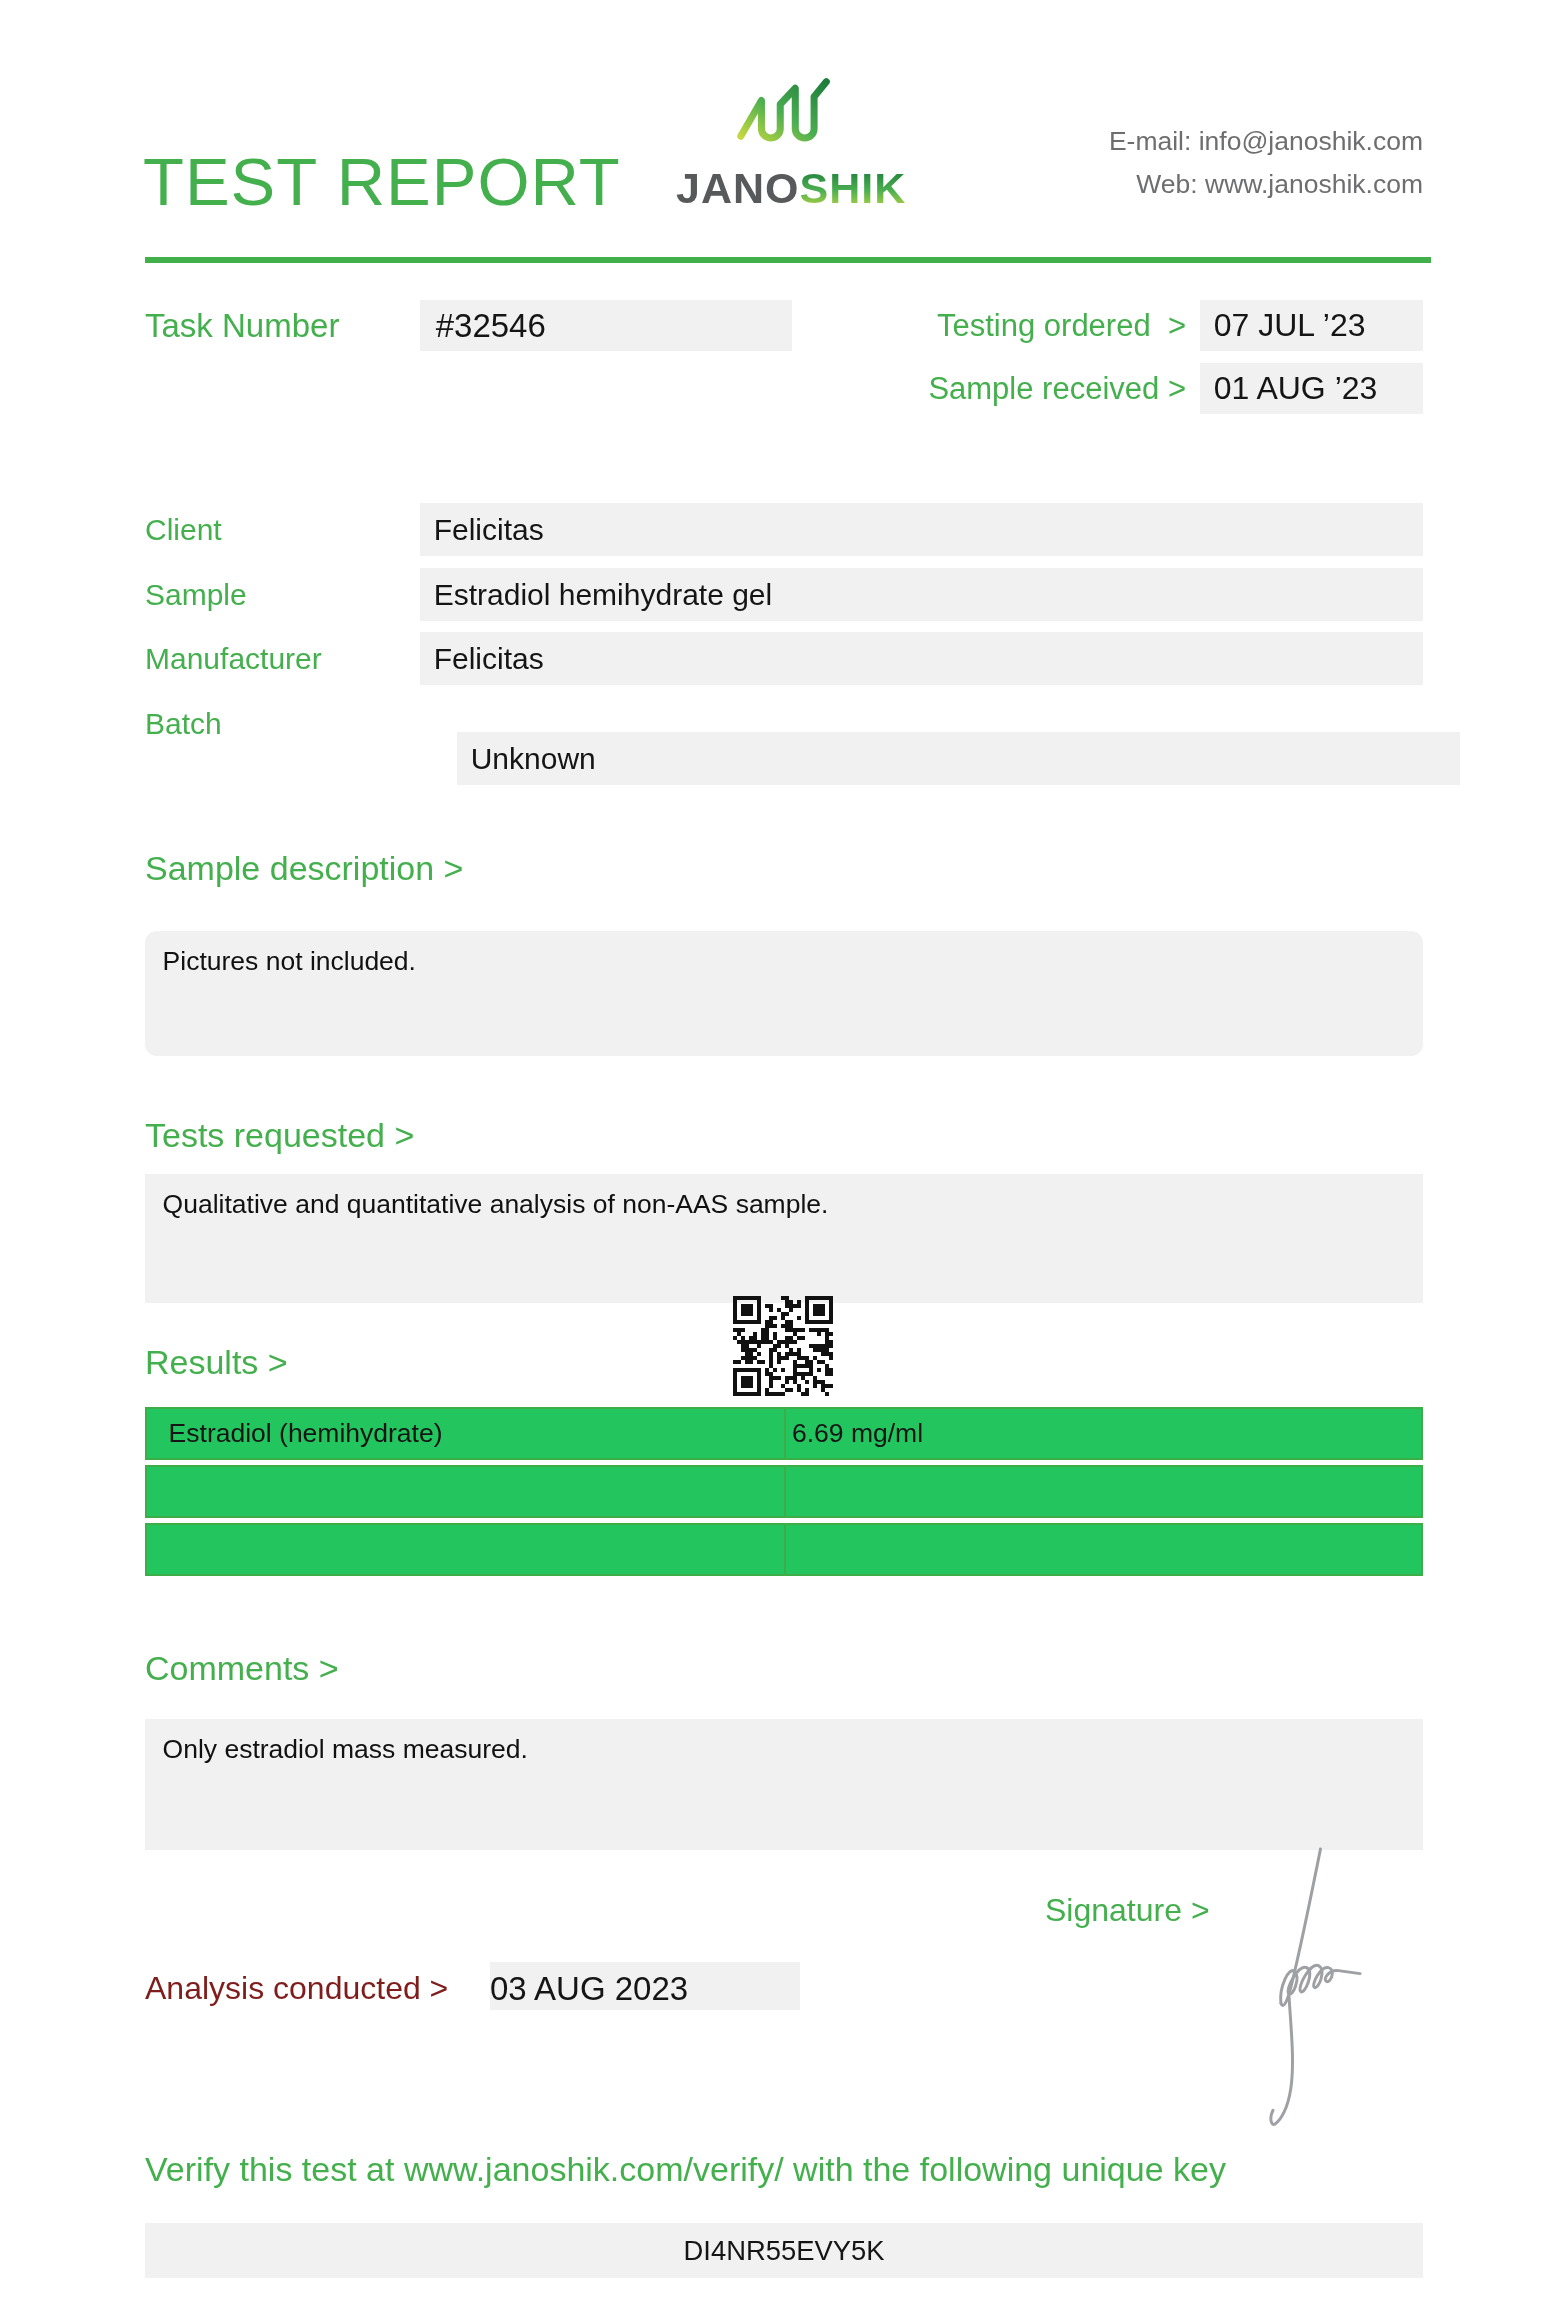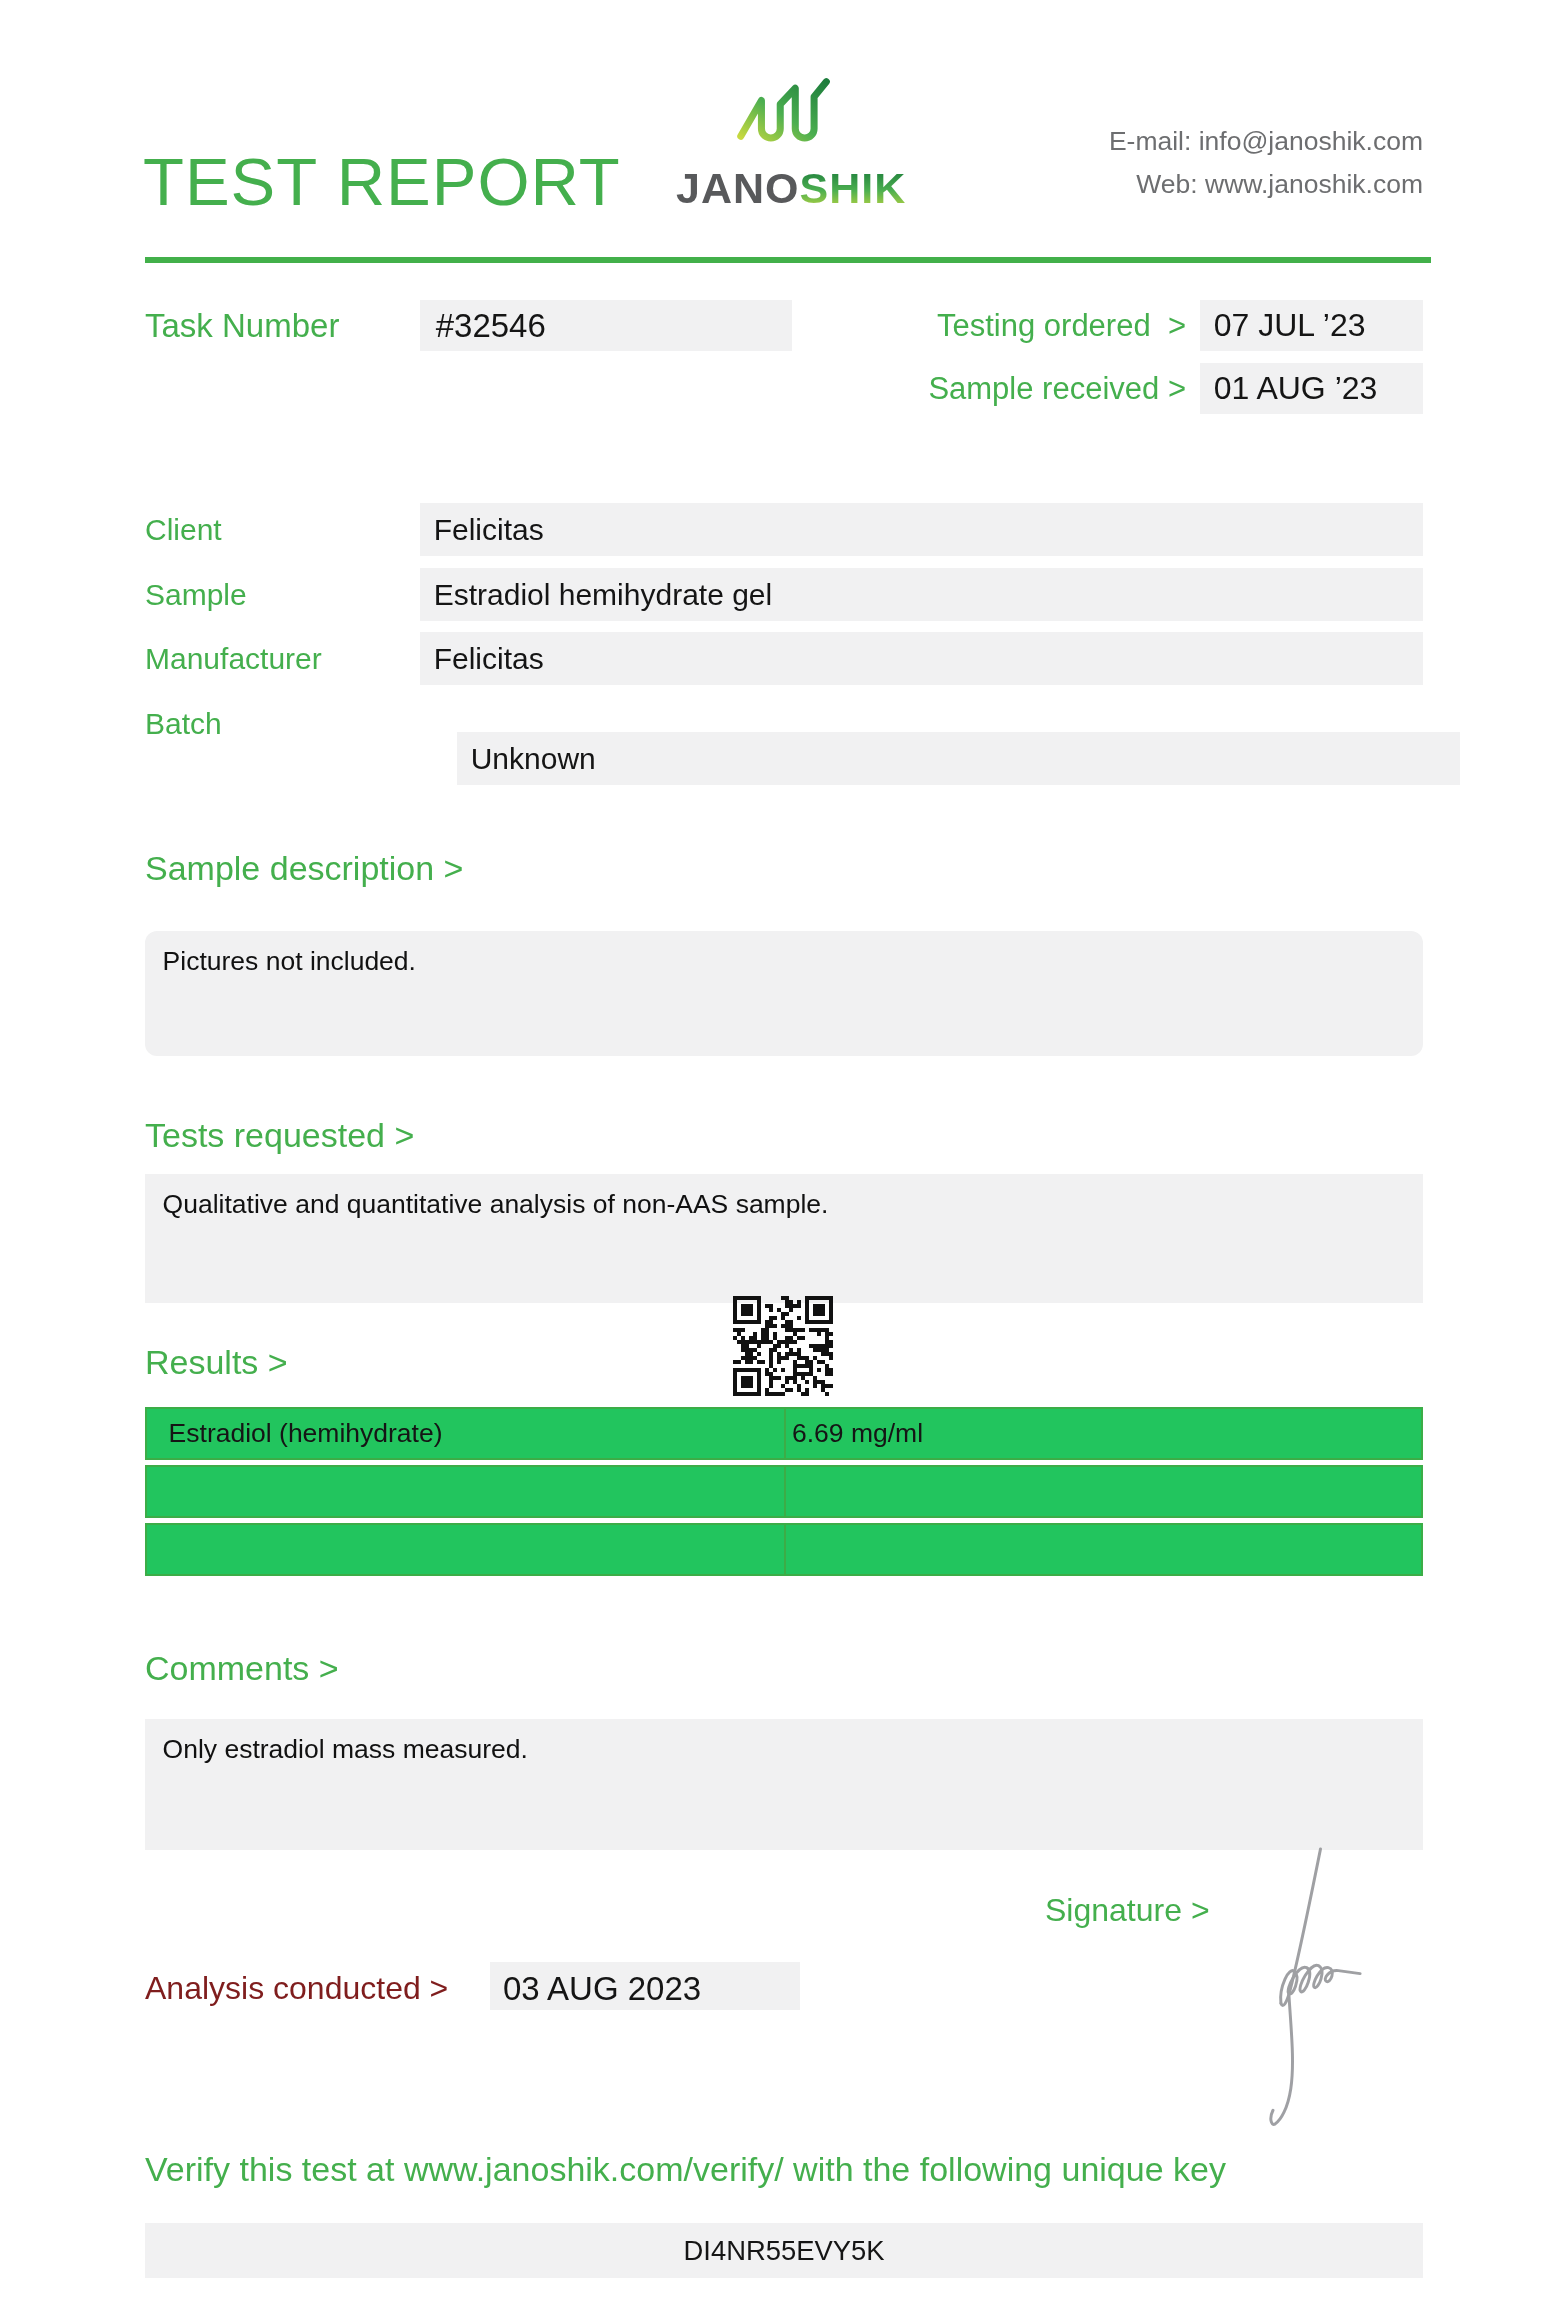--- a/index.html
+++ b/index.html
@@ -30,21 +30,21 @@
   
   .heading{left:145px;font-size:34px;color:#44af4d;}
   .secbox{left:145px;width:1278px;box-sizing:border-box;padding:13.7px 17.6px;font-size:26.5px;line-height:33px;color:#111;}
   
   #results-table{left:145px;top:1407px;width:1278px;}
   .trow{display:flex;height:49px;border:2.9px solid #3cad47;margin-bottom:4.9px;background:#22c55e;}
   .trow .c1{width:639px;border-right:2.9px solid #3cad47;font-size:26.5px;line-height:49px;padding-left:21.6px;box-sizing:border-box;}
   .trow .c2{flex:1;font-size:26.5px;line-height:49px;padding-left:6px;border-radius:7px;}
   
   #analysis-label{left:145px;top:1962px;font-size:32px;line-height:53px;color:#7f1d1d;}
-  #analysis-box{left:490px;top:1962px;width:310px;height:48px;font-size:33px;line-height:53px;padding-left:13px;box-sizing:border-box;}
+  #analysis-box{left:490px;top:1962px;width:310px;height:48px;font-size:33px;line-height:53px;padding-left:0;box-sizing:border-box;}
   #signature-label{left:1045px;top:1884px;font-size:32px;line-height:53px;color:#44af4d;}
   #signature{left:1264px;top:1839px;}
   #verify-line{left:145px;top:2150px;width:1284px;font-size:34px;color:#44af4d;white-space:nowrap;}
   #verify-key-box{left:145px;top:2223px;width:1278px;height:55px;text-align:center;font-size:27.4px;line-height:55px;}
   #qr{left:733px;top:1296px;width:100px;height:100px;}
 </style>
 </head>
 <body>
 
 <div id="page">

